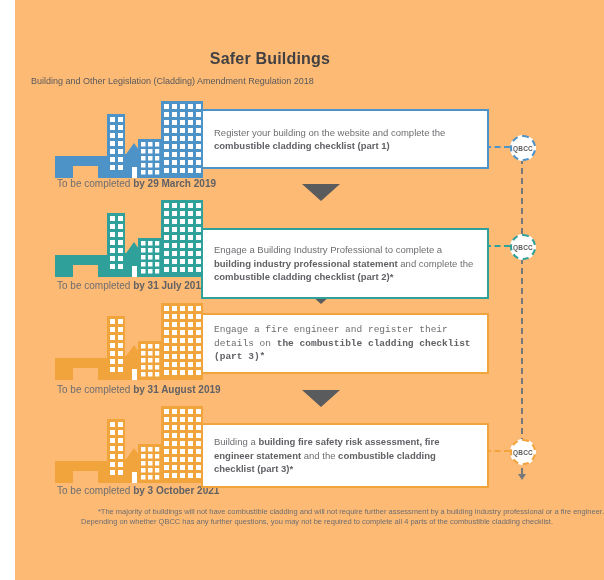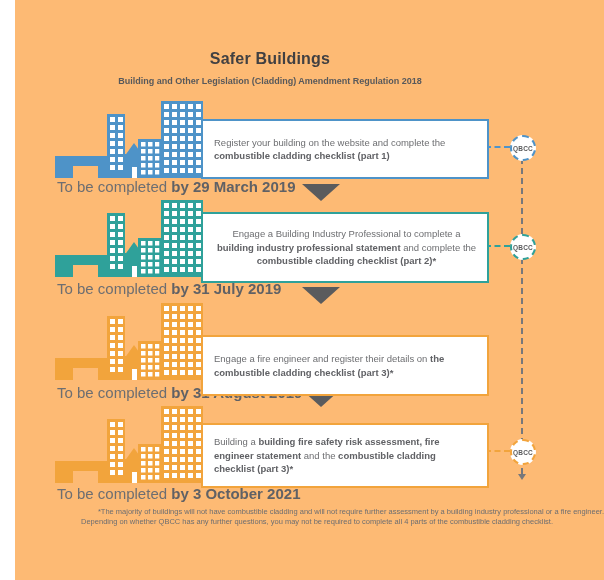--- a/index.html
+++ b/index.html
@@ -8,31 +8,31 @@
     font-family:"Liberation Sans", sans-serif; overflow:hidden;
     color:#6d6e71;
     margin-left:15px;
   }
   
   .accent-blue   { --accent: var(--c-blue); }
   .accent-teal   { --accent: var(--c-teal); }
   .accent-orange { --accent: var(--c-orange); }
   .title { position:absolute; left:0; top:50px; width:510px; text-align:center;
            font-size:16px; font-weight:bold; color:#414042; letter-spacing:.2px; }
-  .subtitle { position:absolute; left:0; top:76px; width:510px; text-align:center;
-              font-size:9px; font-weight:bold; color:#58595b; line-height:11px; }
+  .subtitle { position:absolute; left:16px; top:76px; width:510px; 
+              font-size:9px; font-weight:normal; color:#58595b; line-height:11px; }
 
   .step { position:absolute; left:0; width:604px; height:100px; }
   .skyline { position:absolute; left:40px; top:0; width:150px; height:77px;
              color:var(--accent); z-index:3; }
   .box { position:absolute; left:186px; width:284px; border:2px solid var(--accent);
          background:#ffffff; display:flex; align-items:center; z-index:2; }
   .box p { margin:0; padding:0 8px 0 11px; font-size:9.5px; line-height:13.5px; color:#6d6e71; }
   .box strong, .deadline strong { font-weight:bold; color:#606165; }
-  .deadline { position:absolute; left:42px; font-size:15px; color:#6d6e71; white-space:nowrap;text-align:right; }
+  .deadline { position:absolute; left:42px; font-size:10px; color:#6d6e71; white-space:nowrap;text-align:right; }
   .connector { position:absolute; left:470px; width:25px; height:0;
                border-top:2px dashed var(--accent); }
   .qbcc { position:absolute; left:495px; width:22px; height:22px; border-radius:50%;
           border:2px dashed var(--accent); background:#ffffff; display:flex;
           align-items:center; justify-content:center; z-index:4;
           font-size:6.5px; font-weight:bold; color:#58595b; letter-spacing:.2px; }
 
   .flow-arrow { position:absolute; left:287px; width:0; height:0;
                 border-left:19px solid transparent; border-right:19px solid transparent;
                 border-top:17px solid var(--c-arrow); }
@@ -41,25 +41,25 @@
   #flow-line-head { position:absolute; left:503px; top:474px; width:0; height:0;
                     border-left:4px solid transparent; border-right:4px solid transparent;
                     border-top:6px solid #77787b; z-index:1; }
 
   .footnote { position:absolute; left:0; width:604px; text-align:center;
               font-size:7.5px; line-height:10px; color:#6d6e71; }
   #footnote-1 { top:507px;padding-left:34px; }
   #footnote-2 { top:517px; }
 
   
-  #step-1 { top:101px; }  #step-1 .box { top:18px; height:56px; }
+  #step-1 { top:101px; }  #step-1 .box { top:8px; height:56px; }
   #step-1 .deadline { top:77px; } #step-1 .connector { top:45px; } #step-1 .qbcc { top:34px; }
-  #step-2 { top:200px; }  #step-2 .box { top:12px; height:67px;text-align:center; }
+  #step-2 { top:200px; }  #step-2 .box { top:28px; height:67px; }
   #step-2 .deadline { top:80px; } #step-2 .connector { top:45px; } #step-2 .qbcc { top:34px; }
-  #step-3 { top:303px; }  #step-3 .box { top:32px; height:57px; }
+  #step-3 { top:303px; }  #step-3 .box { top:10px; height:57px;font-family:Liberation Mono, monospace; }
   #step-3 .deadline { top:81px; }
   #step-4 { top:406px; }  #step-4 .box { top:17px; height:61px; }
   #step-4 .deadline { top:79px; } #step-4 .connector { top:44px; } #step-4 .qbcc { top:33px; }
 
   #arrow-1 { top:184px; } #arrow-2 { top:287px; } #arrow-3 { top:390px; }
 </style>
 </head>
 <body>
 
 <div id="canvas">

